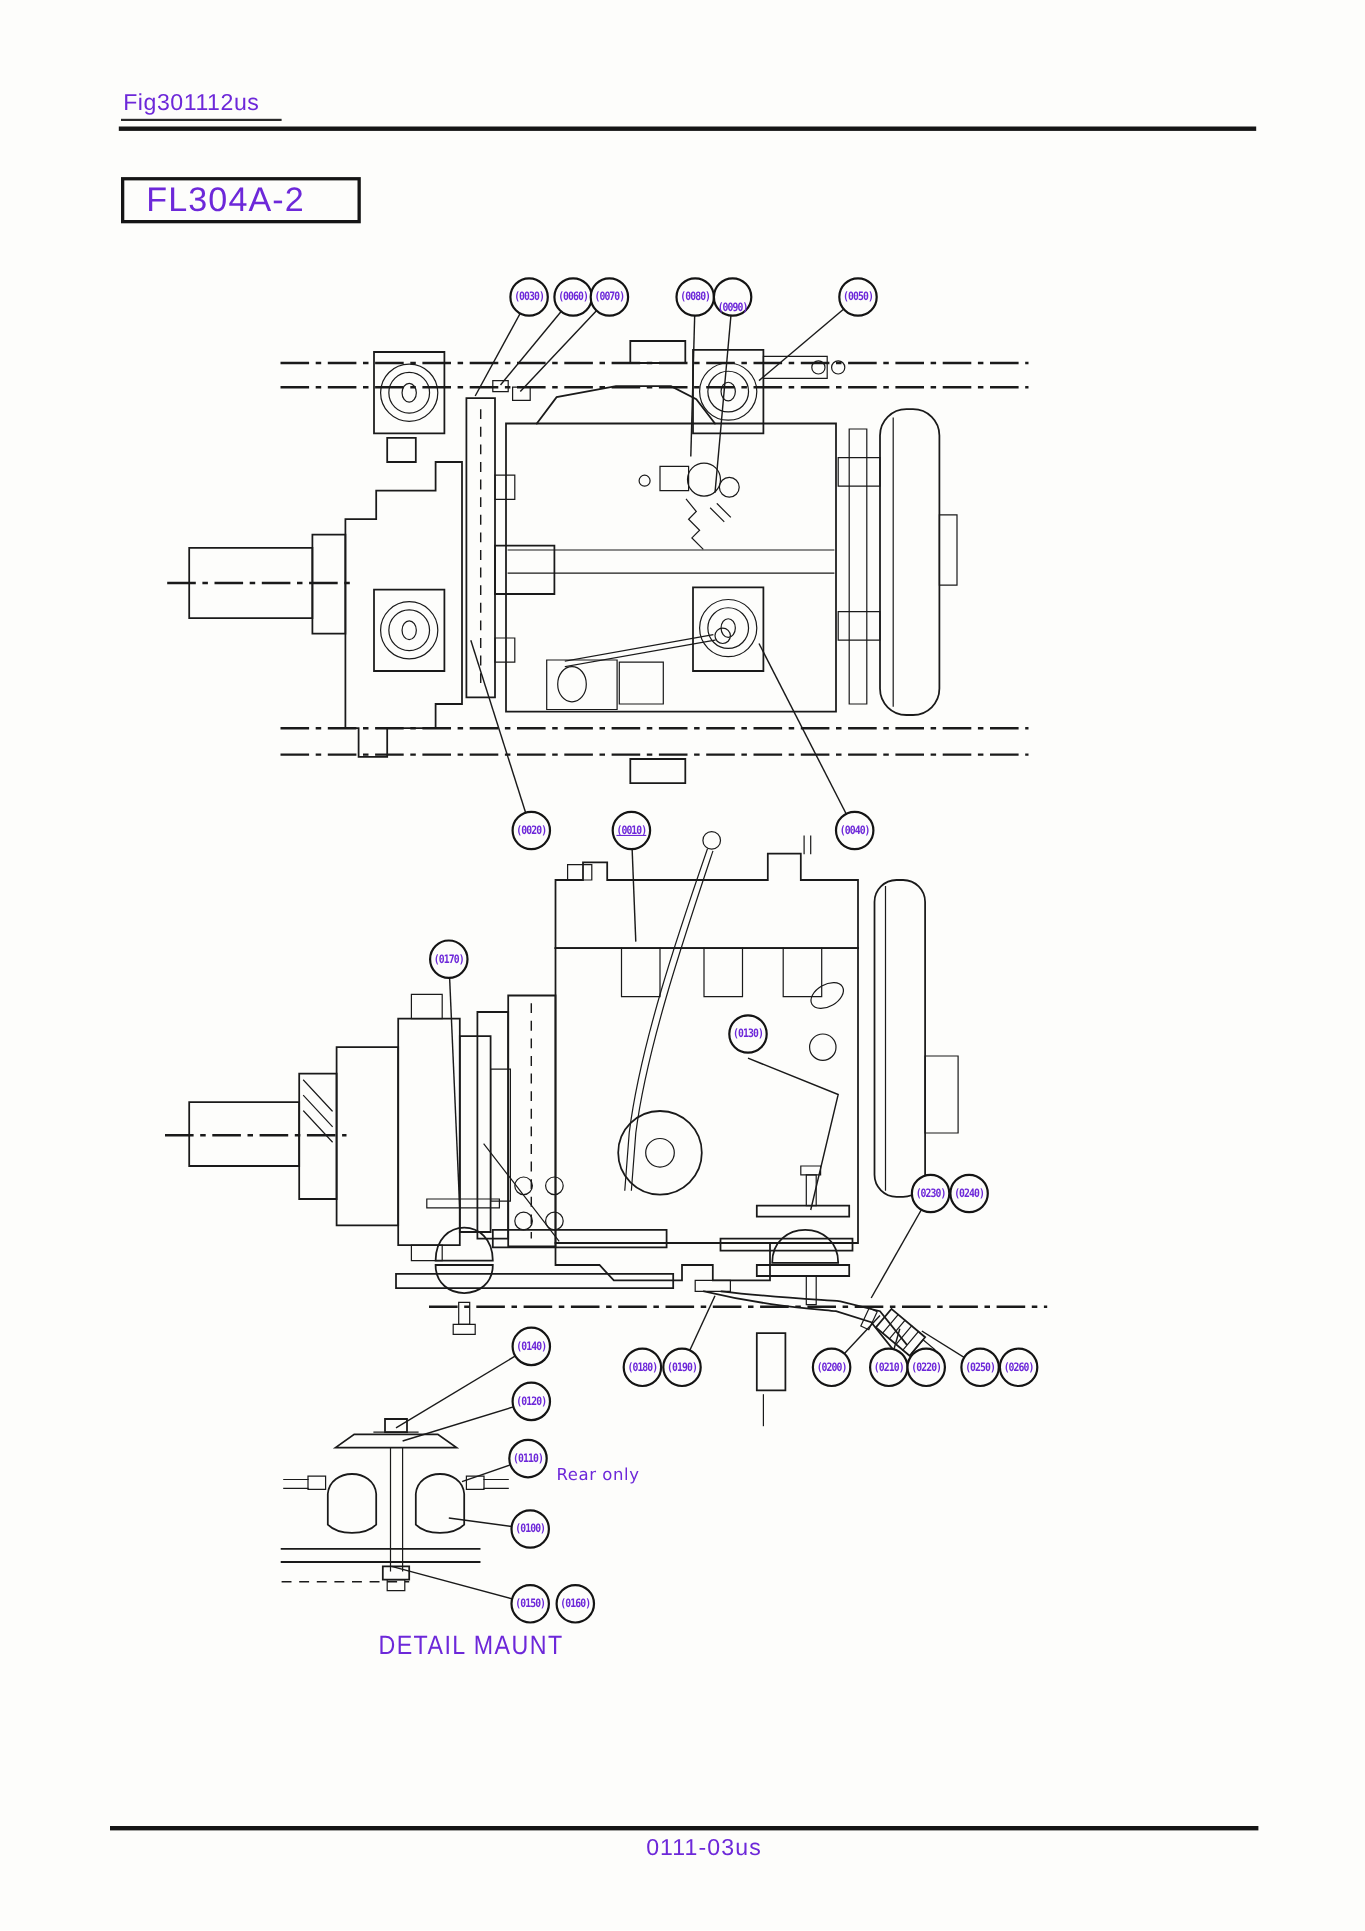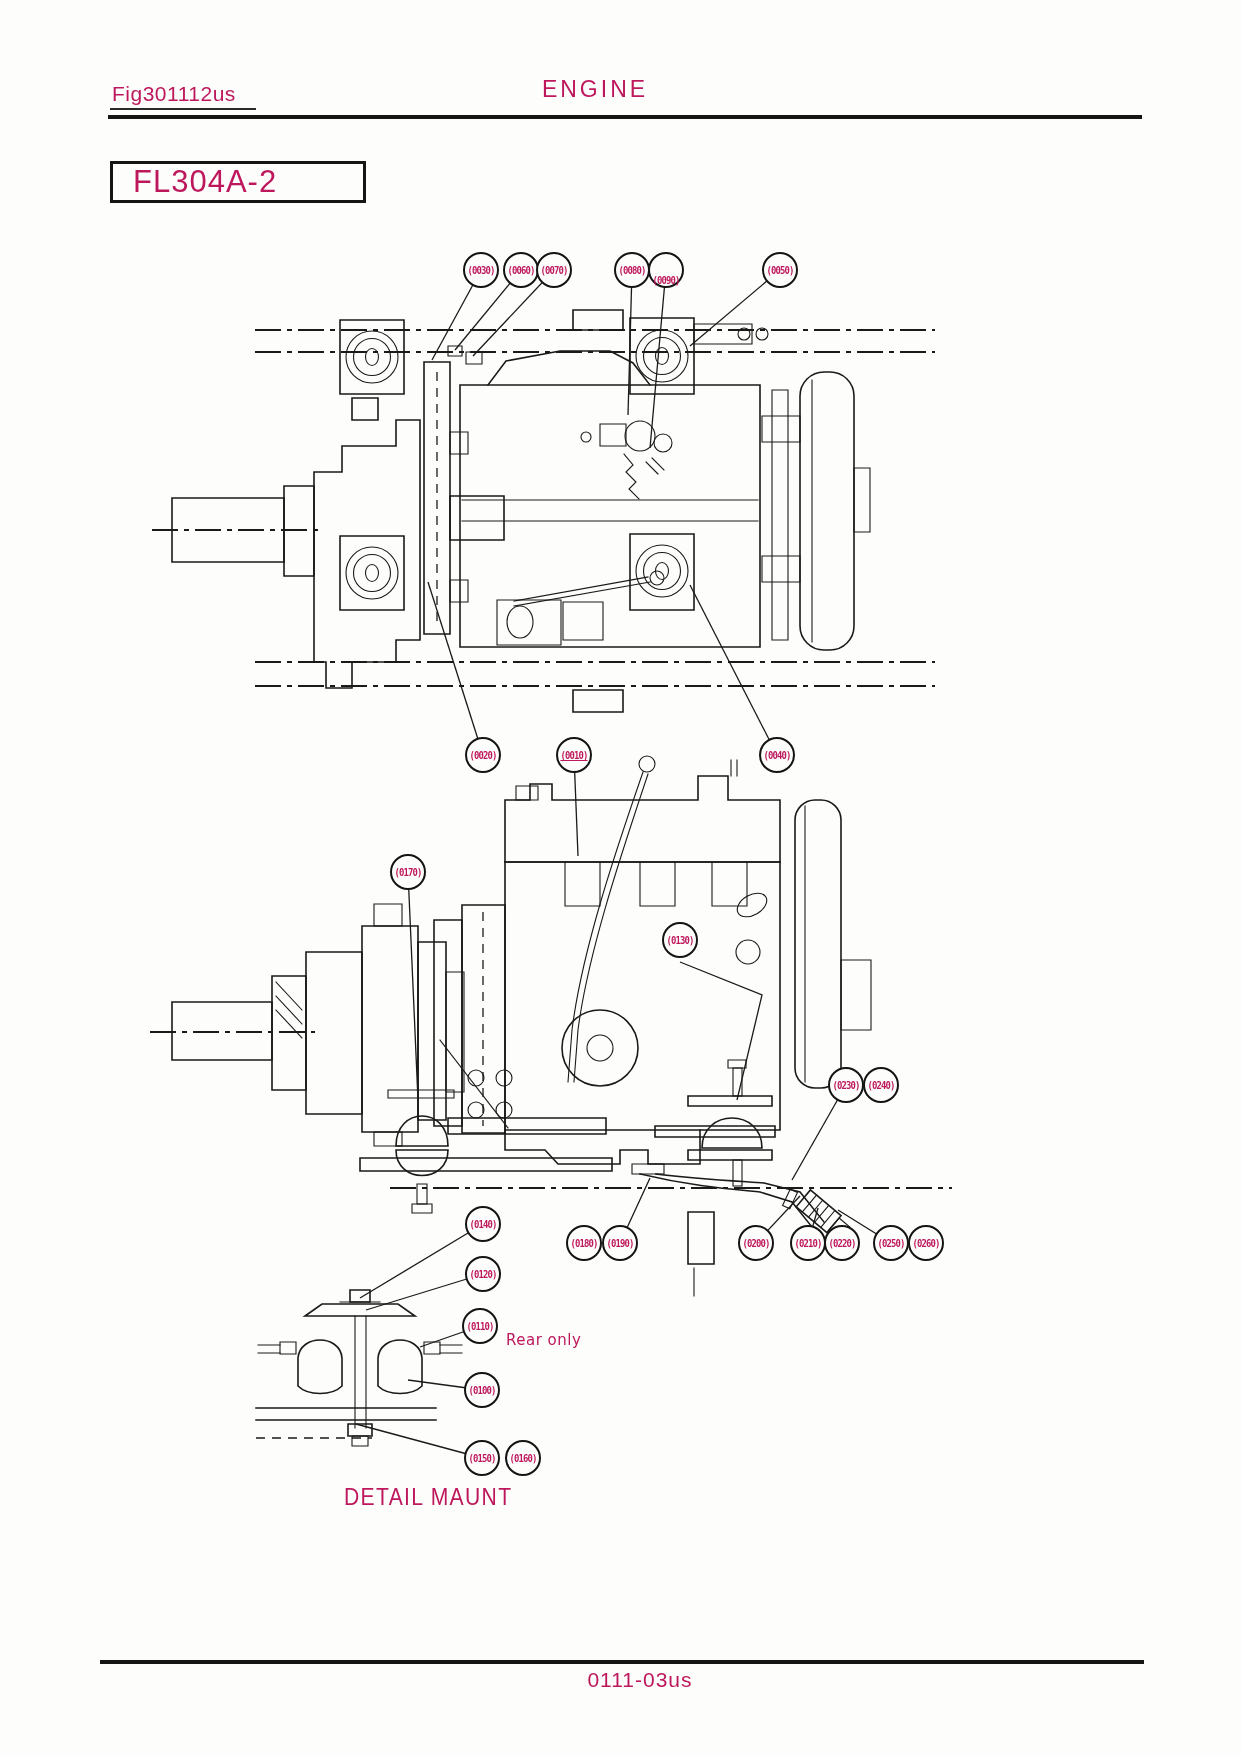--- a/index.html
+++ b/index.html
@@ -1,26 +1,26 @@
 <!DOCTYPE html>
 <html><head>
 <meta charset="utf-8">
 <style>
   html,body{margin:0;padding:0;background:#ffffff;}
   .page{
     position:relative;width:1241px;height:1755px;background:#fdfdfb;
-    font-family:"Liberation Sans",sans-serif;color:#be185d;overflow:hidden;
+    font-family:"Liberation Sans",sans-serif;color:#6d28d9;overflow:hidden;
   }
   .abs{position:absolute;}
   .fig-ref{left:112px;top:82px;font-size:21px;letter-spacing:.5px;}
   .fig-ref-underline{left:110px;top:108px;width:146px;height:2px;background:#2a2a2a;}
   .page-title{left:0;top:76px;width:1190px;text-align:center;font-size:23px;letter-spacing:3px;}
   .header-rule{left:108px;top:115px;width:1034px;height:4px;background:#151515;}
   .model-box{
-    left:110px;top:161px;width:256px;height:42px;border:3px solid #151515;box-sizing:border-box;
+    left:110px;top:161px;width:218px;height:42px;border:3px solid #151515;box-sizing:border-box;
     display:flex;align-items:center;padding-left:20px;font-size:31px;letter-spacing:1px;
   }
   .rear-only{left:506px;top:1331px;font-size:15px;letter-spacing:.5px;font-family:"DejaVu Sans",sans-serif;}
   .detail-caption{
     left:344px;top:1483px;font-size:24px;letter-spacing:1.5px;font-weight:500;
     transform:scaleX(.88);transform-origin:left top;
   }
   .footer-rule{left:100px;top:1660px;width:1044px;height:4px;background:#151515;}
   .footer-code{left:0;top:1668px;width:1280px;text-align:center;font-size:21px;letter-spacing:1px;}
   .balloon{
@@ -40,21 +40,20 @@
   .dash{stroke:#1a1a1a;stroke-width:1.3;fill:none;stroke-dasharray:9 7;}
   .leader{stroke:#1a1a1a;stroke-width:1.3;fill:none;}
 </style>
 </head>
 <body>
 
 <div class="page" id="page">
 
   <div class="abs fig-ref">Fig301112us</div>
   <div class="abs fig-ref-underline"></div>
-  <div class="abs page-title">ENGINE</div>
   <div class="abs header-rule"></div>
 
   <div class="abs model-box">
     <span>FL304A-2</span>
   </div>
 
   <svg class="art" width="1241" height="1755" viewBox="0 0 1241 1755">
 
     <g>
 

